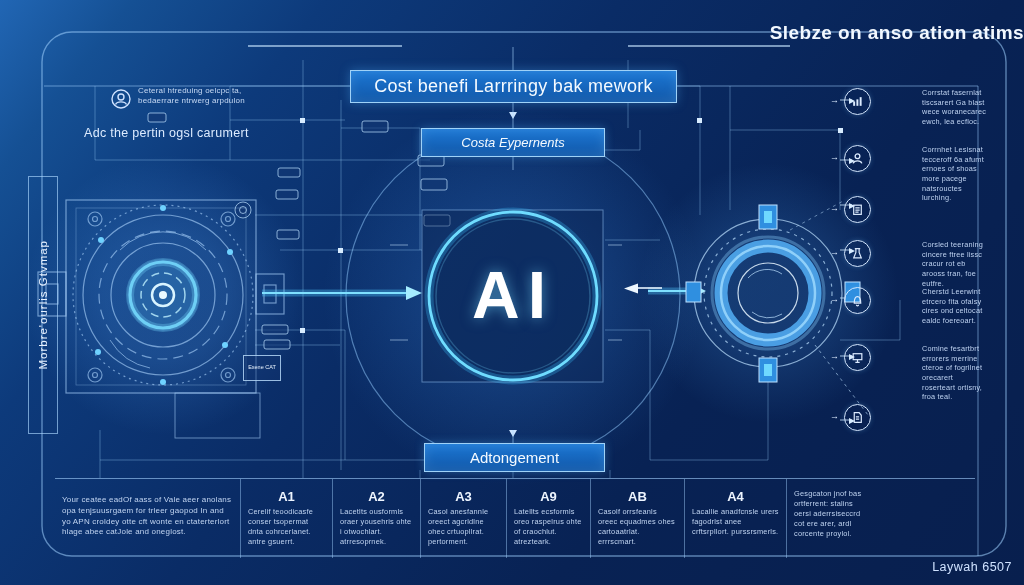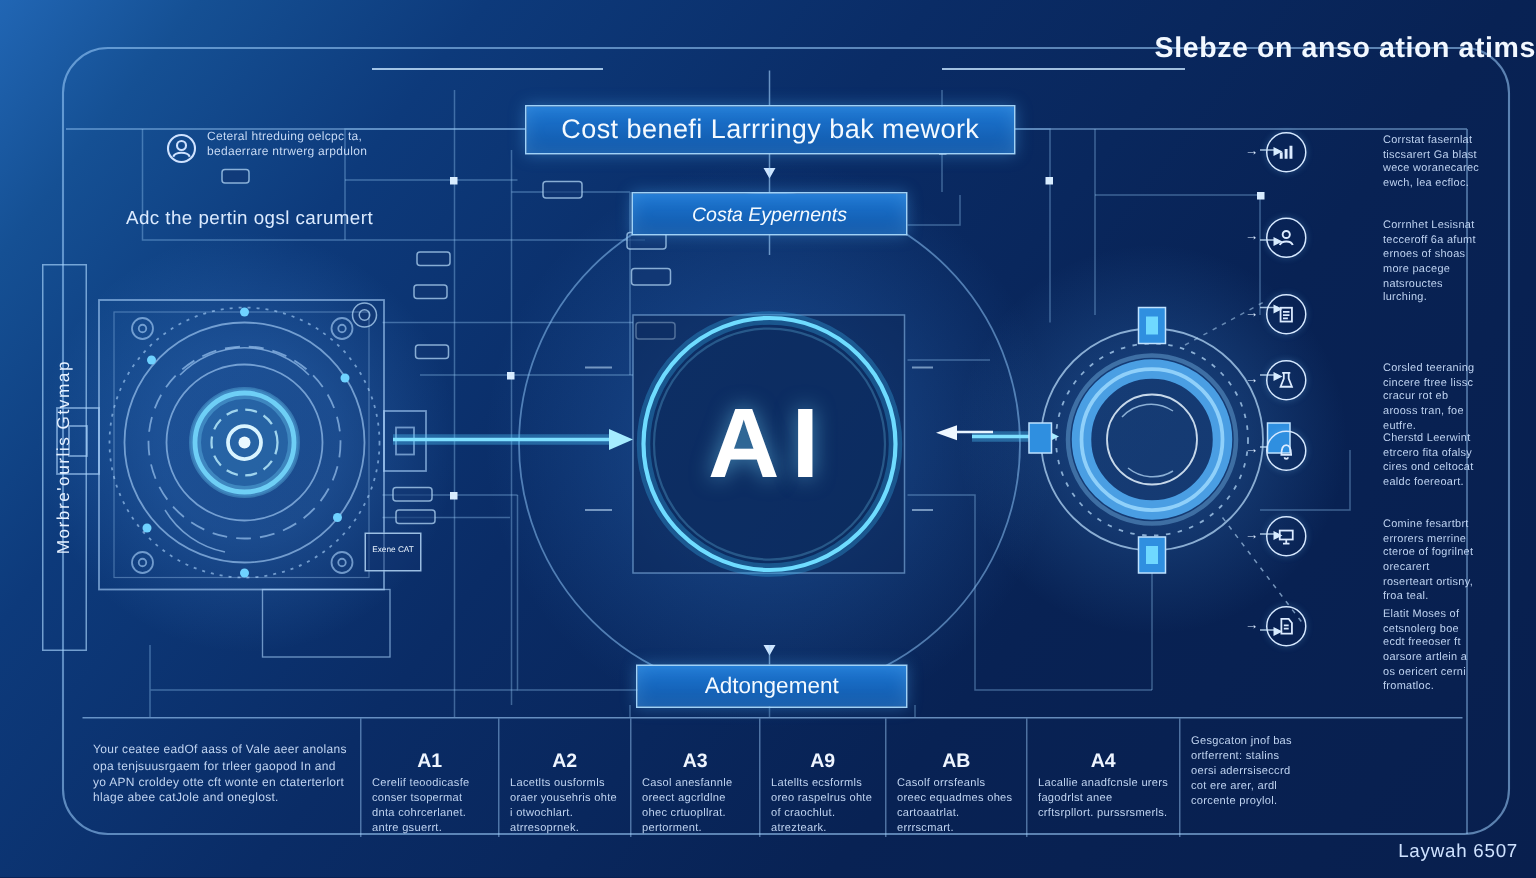--- a/index.html
+++ b/index.html
@@ -32,21 +32,21 @@
   .vlabel{
     left:28px;top:176px;width:28px;height:256px;border:1px solid rgba(170,215,255,.65);
     display:flex;align-items:center;justify-content:center;
   }
   .vlabel span{
     writing-mode:vertical-rl;transform:rotate(180deg);
     color:#e6f1ff;font-size:11.5px;letter-spacing:1px;white-space:nowrap;
   }
   .note-icon{left:110px;top:88px;width:22px;height:22px;}
   .note-text{left:138px;top:86px;width:138px;color:#c6d9f4;font-size:8px;line-height:1.3;letter-spacing:.2px;}
-  .subnote{left:84px;top:138px;width:170px;color:#dcebff;font-size:12.5px;line-height:1.25;letter-spacing:.3px;}
+  .subnote{left:84px;top:126px;width:170px;color:#dcebff;font-size:12.5px;line-height:1.25;letter-spacing:.3px;}
   .complabel{
     left:243px;top:355px;width:36px;height:24px;border:1px solid rgba(190,225,255,.8);
     color:#eaf4ff;font-size:5.5px;line-height:1.4;display:flex;align-items:center;justify-content:center;text-align:center;
     background:rgba(15,50,110,.5);
   }
   
   .rs{left:830px;top:0;width:160px;height:470px;}
   .rs-item{position:absolute;display:flex;gap:5px;align-items:flex-start;width:158px;}
   .rs-arrow{color:#dcebff;font-size:9px;line-height:1;margin-top:8px;}
   .rs-icon{
@@ -54,21 +54,21 @@
     display:flex;align-items:center;justify-content:center;box-shadow:0 0 5px rgba(120,200,255,.25);
   }
   .rs-text{width:100px;color:#bed2f0;font-size:7.3px;line-height:1.32;letter-spacing:.2px;margin-left:46px;}
   
   .btable{
     left:55px;top:478px;width:920px;height:79px;display:flex;
     border-top:1px solid rgba(165,210,255,.6);
   }
   .col{box-sizing:border-box;padding:4px 7px;border-left:1px solid rgba(165,210,255,.45);}
   .col:first-child{border-left:none;}
-  .col .hdr{color:#eef5ff;font-size:13px;font-weight:bold;text-align:center;margin:16px 0 3px;}
+  .col .hdr{color:#eef5ff;font-size:13px;font-weight:bold;text-align:center;margin:6px 0 3px;}
   .col .cell{color:#c0d4f1;font-size:7.4px;line-height:1.35;letter-spacing:.2px;}
   .col.para .cell{font-size:8px;padding-top:12px;}
   .signature{left:902px;top:560px;width:110px;text-align:right;color:#cfe2ff;font-size:12.5px;letter-spacing:.5px;}
 </style>
 </head>
 <body>
 
 <div id="stage">
 
   <svg class="abs" width="1024" height="585" viewBox="0 0 1024 585" style="left:0;top:0">
@@ -297,21 +297,20 @@
       <span class="rs-text">Comine fesartbrt errorers merrine cteroe of fogrilnet orecarert roserteart ortisny, froa teal.</span>
     </div>
     <div class="rs-item" style="top:404px">
       <span class="rs-arrow">→</span>
       <span class="rs-icon">
         <svg width="13" height="13" viewBox="0 0 12 12" fill="none" stroke="#dcebff" stroke-width="1.1">
             <path d="M3 1.5 h4.5 L9.5 4 V10.5 H3 z"></path>
             <path d="M4.5 5.5 h3 M4.5 7.5 h3"></path>
           </svg>
       </span>
-      <span class="rs-text">Elatit Moses of cetsnolerg boe ecdt freeoser ft oarsore artlein a os oericert cerni fromatloc.</span>
     </div>
   </div>
 
   <div class="abs btable">
     <div class="col para" style="width:185px">
       <div class="cell">Your ceatee eadOf aass of Vale aeer anolans opa tenjsuusrgaem for trleer gaopod In and yo APN croldey otte cft wonte en ctaterterlort hlage abee catJole and oneglost.</div>
     </div>
     <div class="col" style="width:92px">
       <div class="hdr">A1</div>
       <div class="cell">Cerelif teoodicasfe conser tsopermat dnta cohrcerlanet. antre gsuerrt.</div>

